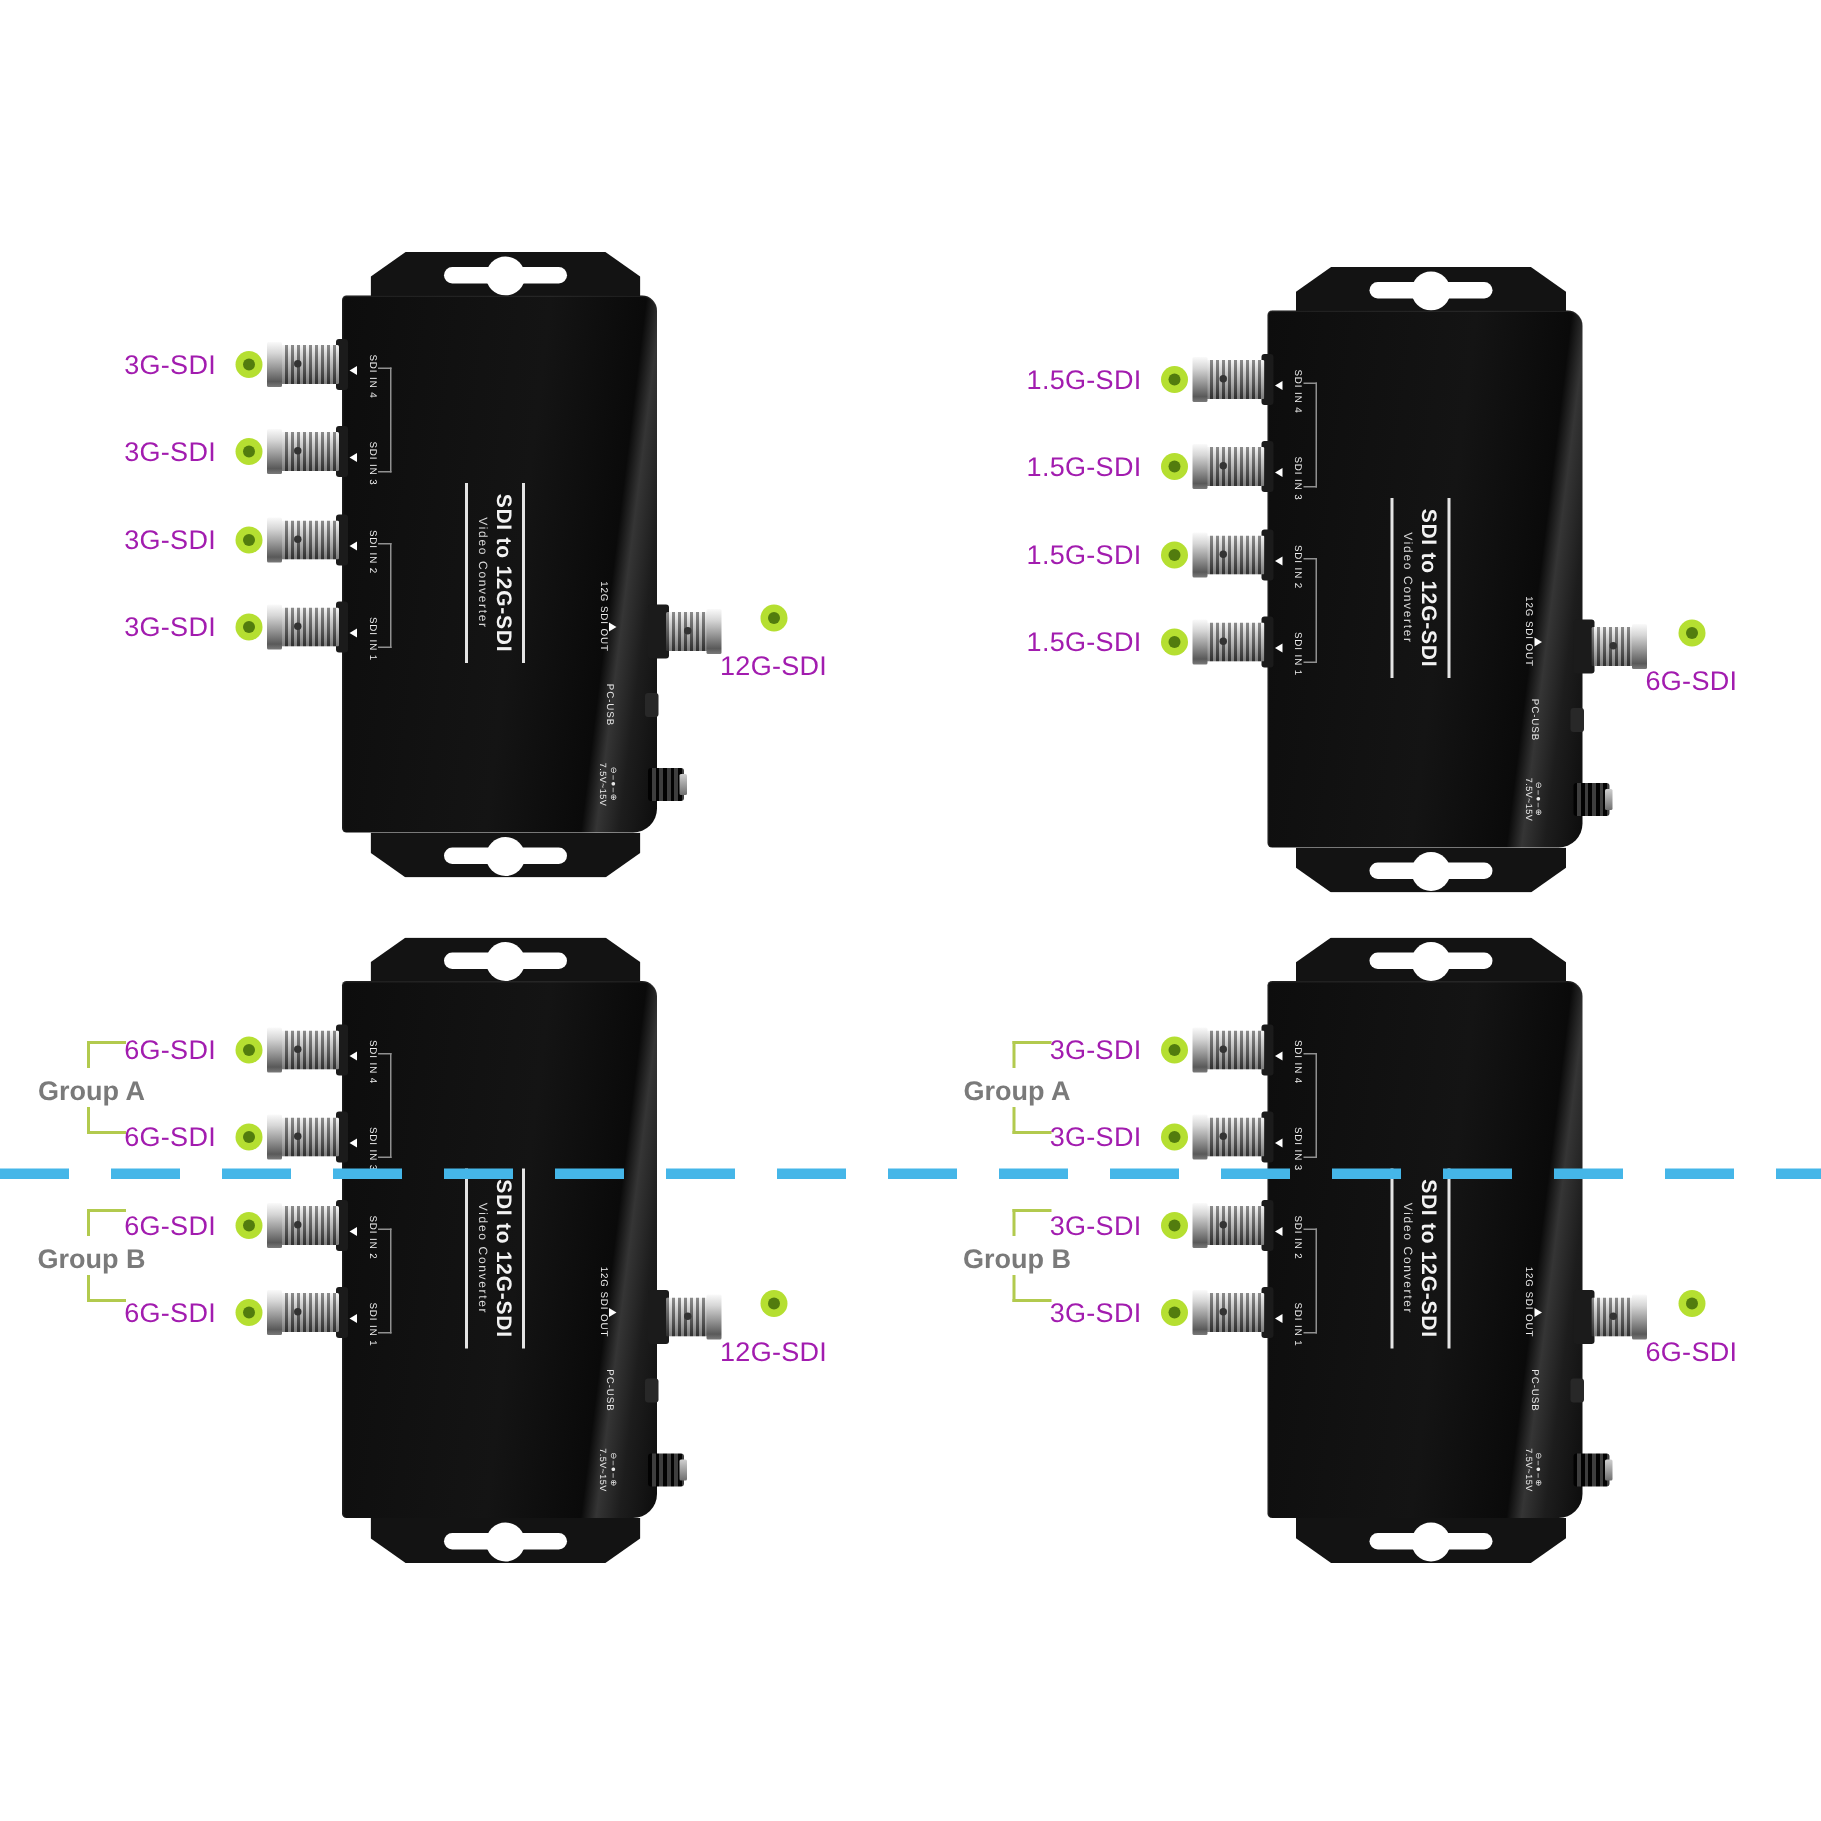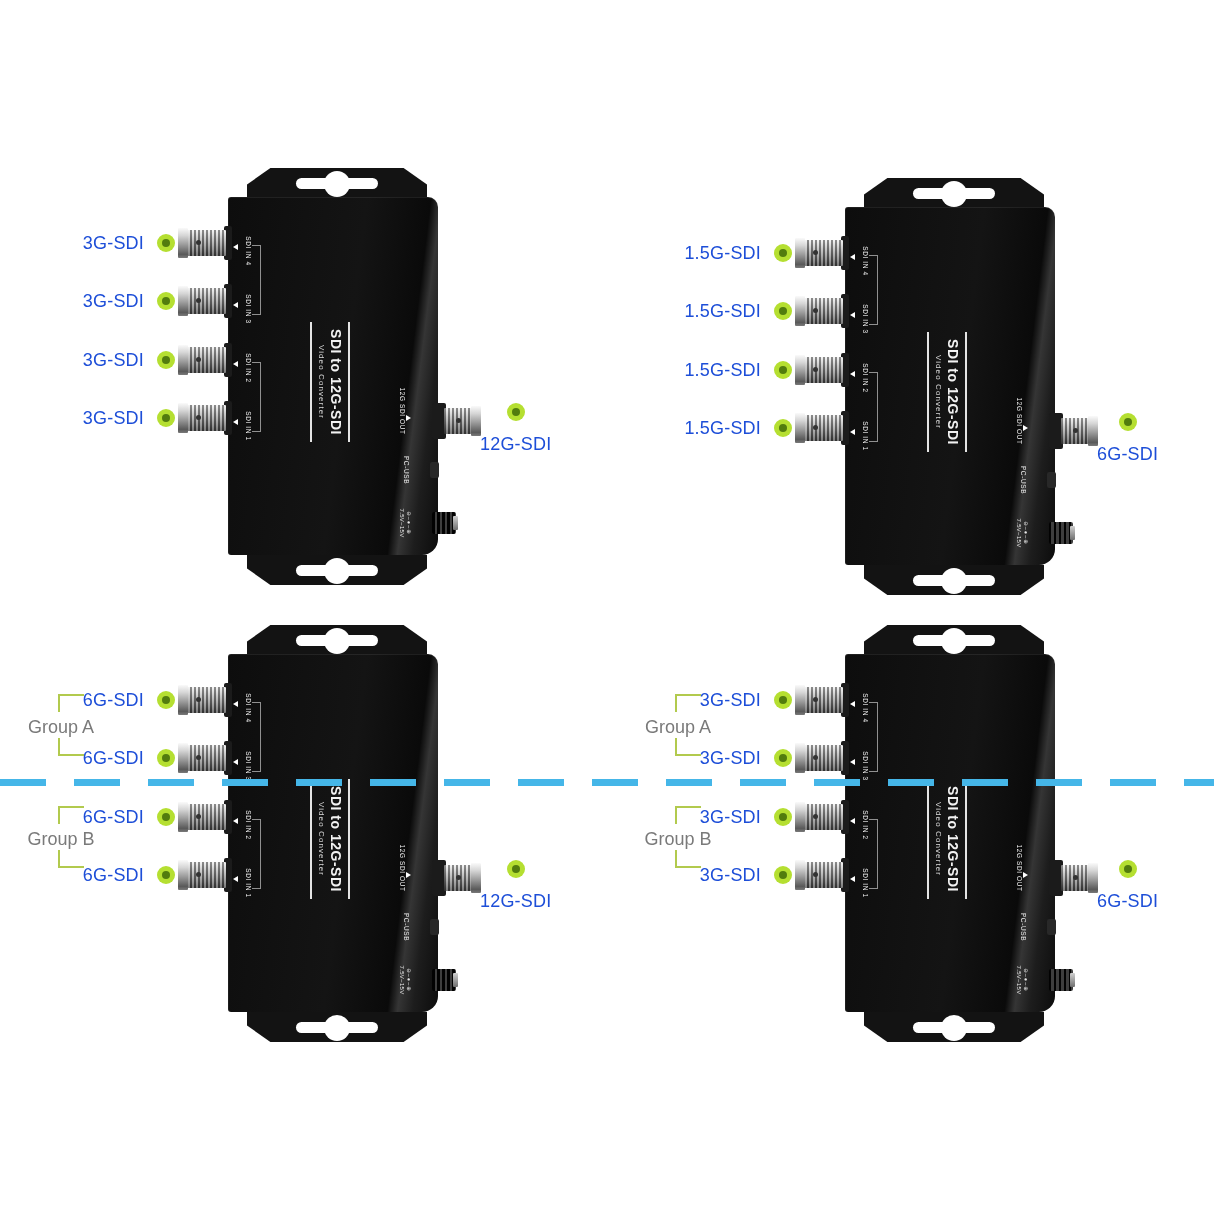--- a/index.html
+++ b/index.html
@@ -80,31 +80,31 @@
 
   .power-jack{position:absolute;left:352px;top:352px;width:24px;height:22px;border-radius:2px;
               background:repeating-linear-gradient(90deg,#020202 0 2.5px,#3e3e3e 2.5px 5px);}
   .power-jack::after{content:"";position:absolute;right:-2px;top:4px;width:5px;height:14px;
               background:linear-gradient(180deg,#d0d0d0,#6f6f6f);border-radius:1px;}
 
   
   .in-row{position:absolute;left:-30px;width:125px;height:36px;display:flex;
           align-items:center;justify-content:flex-end;gap:13px;}
   .out-row{position:absolute;left:400px;top:243px;height:36px;display:flex;align-items:center;gap:13px;flex-direction:column;}
-  .io-label{font-size:18px;color:#1d4ed8;letter-spacing:.2px;white-space:nowrap;}
+  .io-label{font-size:18px;color:#a21caf;letter-spacing:.2px;white-space:nowrap;}
   .dot{width:18px;height:18px;border-radius:50%;background:#b5df31;flex:0 0 18px;
        display:flex;align-items:center;justify-content:center;}
   .dot-core{width:8px;height:8px;border-radius:50%;background:#527c0e;}
 
   
   .gbr{position:absolute;width:24px;height:16px;border-left:2px solid #b2ca4e;}
   .gbr.top{border-top:2px solid #b2ca4e;}
   .gbr.bottom{border-bottom:2px solid #b2ca4e;}
   .group-label{position:absolute;width:80px;text-align:center;font-size:18px;
-               color:#7a7a7a;white-space:nowrap;}
+               color:#7a7a7a;white-space:nowrap;font-weight:bold;}
 
   
   .dash-line{position:absolute;left:0;top:779px;width:1214px;height:7px;z-index:60;
              background:repeating-linear-gradient(90deg,#45b6e8 0 46px,transparent 46px 74px);}
 </style>
 </head>
 <body>
 
 <div class="scene">
   <div class="device-slot slot-tl" id="slot-0">

